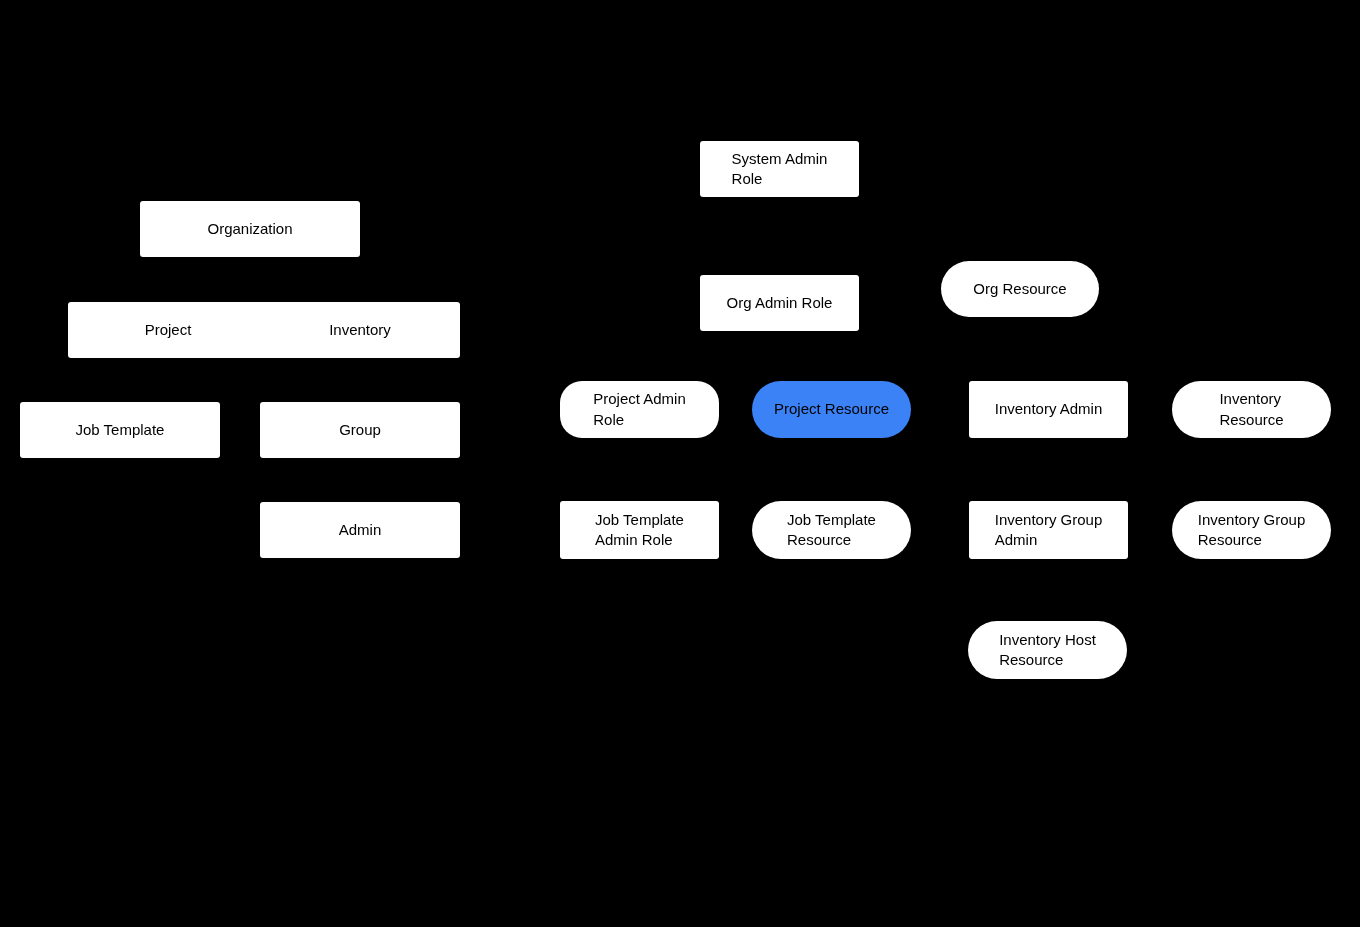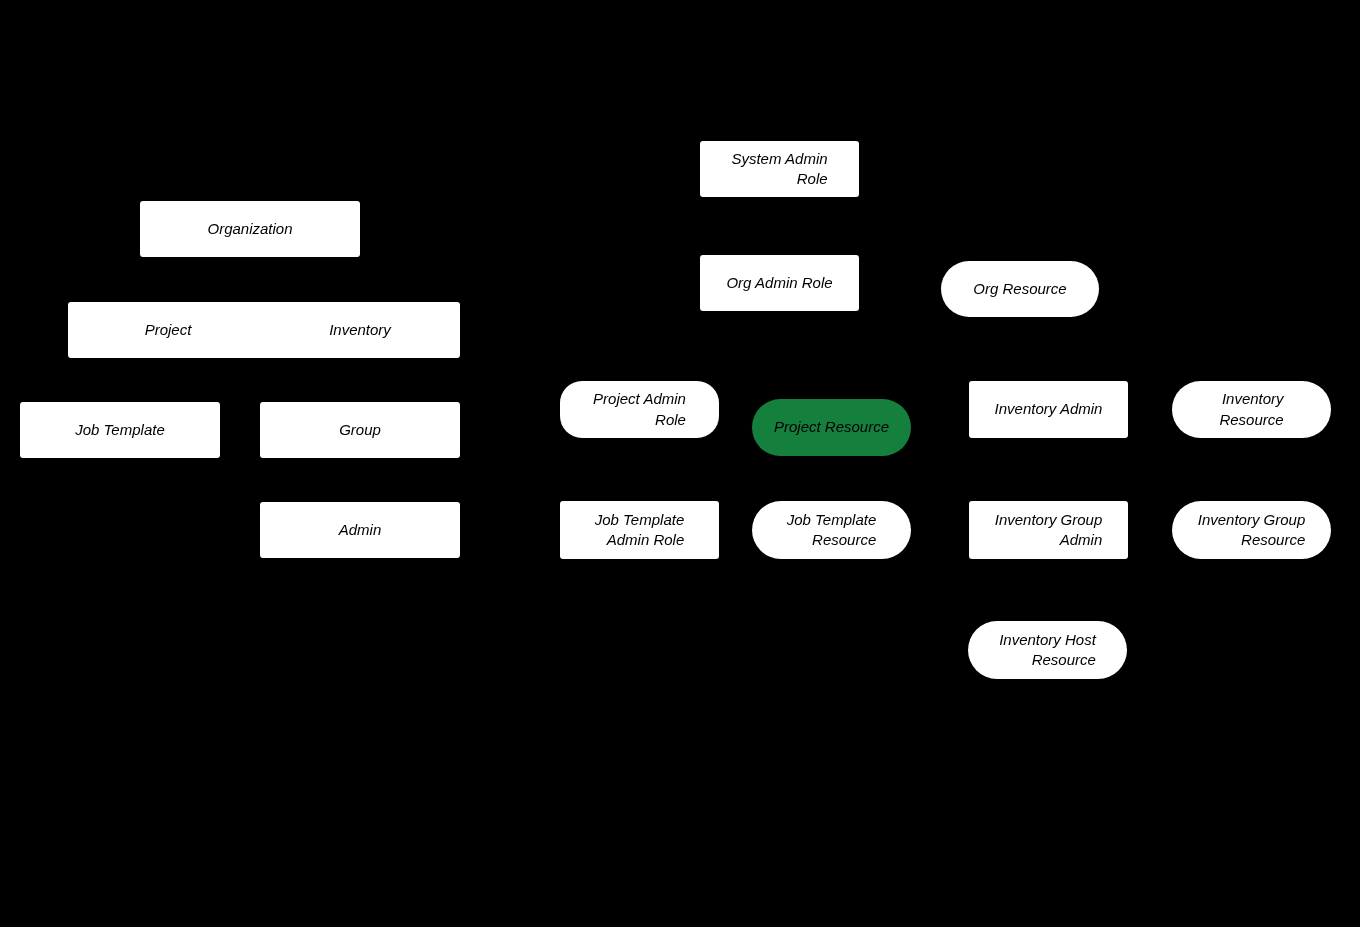--- a/index.html
+++ b/index.html
@@ -22,52 +22,51 @@
     height: 927px;
     background: #000000;
   }
   .node {
     position: absolute;
     background: #ffffff;
     color: #000000;
     display: flex;
     align-items: center;
     justify-content: center;
-    text-align: right;
+    text-align: left;
     font-size: 15px;
     line-height: 1.35;
     box-sizing: border-box;
     padding: 2px 6px;
     white-space: pre-line;
-    font-style: italic;
   }
   .node.rect {
     border-radius: 3px;
   }
   .node.pill {
     border-radius: 999px;
   }
 </style>
 </head>
 <body>
 
 <div id="canvas">
     <div class="node rect" style="left: 140px; top: 201px; width: 220px; height: 56px; background: rgb(255, 255, 255); color: rgb(0, 0, 0);">Organization</div>
     <div class="node rect" style="left: 20px; top: 302px; width: 200px; height: 56px; background: rgb(255, 255, 255); color: rgb(0, 0, 0); margin-left: 48px;">Project</div>
     <div class="node rect" style="left: 260px; top: 302px; width: 200px; height: 56px; background: rgb(255, 255, 255); color: rgb(0, 0, 0);">Inventory</div>
     <div class="node rect" style="left: 20px; top: 402px; width: 200px; height: 56px; background: rgb(255, 255, 255); color: rgb(0, 0, 0);">Job Template</div>
     <div class="node rect" style="left: 260px; top: 402px; width: 200px; height: 56px; background: rgb(255, 255, 255); color: rgb(0, 0, 0);">Group</div>
     <div class="node rect" style="left: 260px; top: 502px; width: 200px; height: 56px; background: rgb(255, 255, 255); color: rgb(0, 0, 0);">Admin</div>
     <div class="node rect" style="left: 700px; top: 141px; width: 159px; height: 56px; background: rgb(255, 255, 255); color: rgb(0, 0, 0);">System Admin
 Role</div>
-    <div class="node rect" style="left: 700px; top: 255px; width: 159px; height: 56px; background: rgb(255, 255, 255); color: rgb(0, 0, 0);">Org Admin Role</div>
+    <div class="node rect" style="left: 700px; top: 275px; width: 159px; height: 56px; background: rgb(255, 255, 255); color: rgb(0, 0, 0);">Org Admin Role</div>
     <div class="node pill" style="left: 941px; top: 261px; width: 158px; height: 56px; background: rgb(255, 255, 255); color: rgb(0, 0, 0);">Org Resource</div>
     <div class="node rect" style="left: 560px; top: 381px; width: 159px; height: 57px; background: rgb(255, 255, 255); color: rgb(0, 0, 0); border-radius: 22px;">Project Admin
 Role</div>
-    <div class="node pill" style="left: 752px; top: 381px; width: 159px; height: 57px; background: #15803d; color: rgb(0, 0, 0); margin-top: 18px;">Project Resource</div>
+    <div class="node pill" style="left: 752px; top: 381px; width: 159px; height: 57px; background: #3b82f6; color: rgb(0, 0, 0);">Project Resource</div>
     <div class="node rect" style="left: 969px; top: 381px; width: 159px; height: 57px; background: rgb(255, 255, 255); color: rgb(0, 0, 0);">Inventory Admin</div>
     <div class="node pill" style="left: 1172px; top: 381px; width: 159px; height: 57px; background: rgb(255, 255, 255); color: rgb(0, 0, 0);">Inventory
 Resource</div>
     <div class="node rect" style="left: 560px; top: 501px; width: 159px; height: 58px; background: rgb(255, 255, 255); color: rgb(0, 0, 0);">Job Template
 Admin Role</div>
     <div class="node pill" style="left: 752px; top: 501px; width: 159px; height: 58px; background: rgb(255, 255, 255); color: rgb(0, 0, 0);">Job Template
 Resource</div>
     <div class="node rect" style="left: 969px; top: 501px; width: 159px; height: 58px; background: rgb(255, 255, 255); color: rgb(0, 0, 0);">Inventory Group
 Admin</div>
     <div class="node pill" style="left: 1172px; top: 501px; width: 159px; height: 58px; background: rgb(255, 255, 255); color: rgb(0, 0, 0);">Inventory Group

